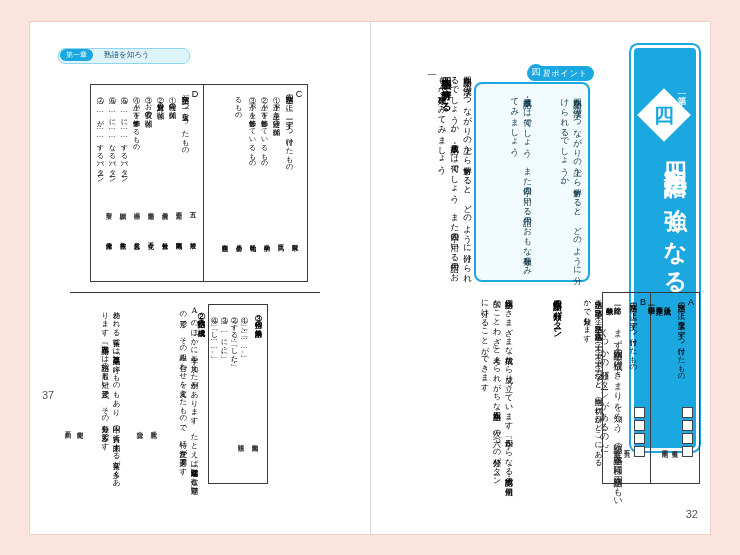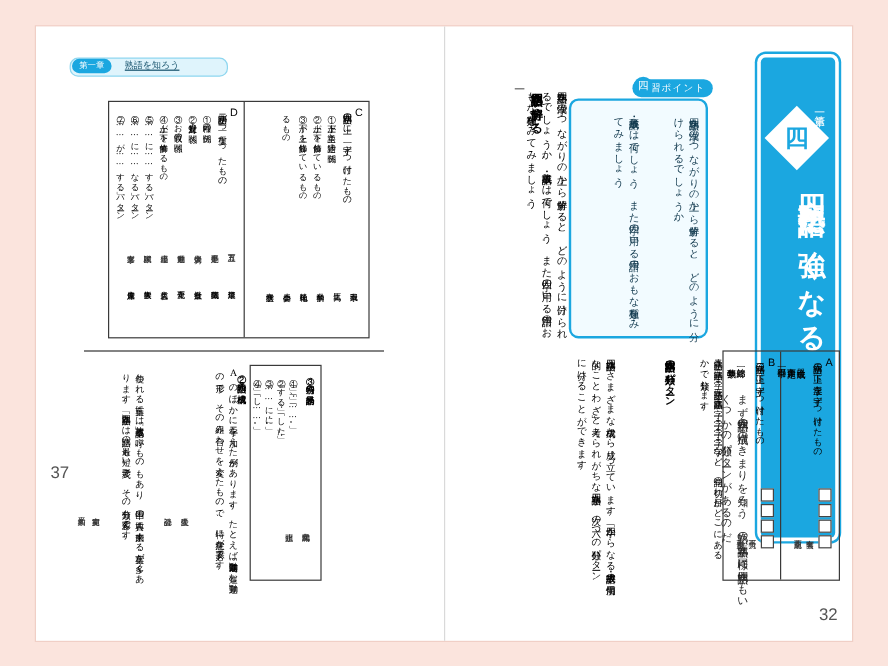--- a/index.html
+++ b/index.html
@@ -73,35 +73,35 @@
     letter-spacing:1px;
   }
   .point-inner{
     position:absolute;right:4px;top:8px;height:180px;width:104px;
     font-size:8.5px;color:#10384d;
   }
   .tbl-box{
     position:absolute;border:1px solid #3a3a3a;
   }
   .page-num{
-    position:absolute;bottom:14px;font-size:14px;color:#555;
+    position:absolute;bottom:14px;font-size:11px;color:#555;
     font-family:"Liberation Sans",sans-serif;
   }
   
   .hdr{
     position:absolute;left:28px;top:26px;width:130px;height:14px;
     border-radius:7px;background:#dff4fc;border:1px solid #8ed6ef;
   }
   .hdr-chip{
     position:absolute;left:30px;top:27px;height:12px;
     background:#1ba7e0;color:#fff;font-size:7px;border-radius:6px;
     padding:0 6px;line-height:12px;
   }
   .hdr-txt{
-    position:absolute;left:74px;top:28px;font-size:7.5px;color:#14516b;text-decoration:underline;
+    position:absolute;left:74px;top:28px;font-size:7.5px;color:#14516b;
   }
   .rule{
     position:absolute;background:#333;height:1px;
   }
   .grid-box{
     display:inline-block;border:1px solid #444;width:9px;height:9px;
     background:#fff;
   }
 </style>
 </head>

